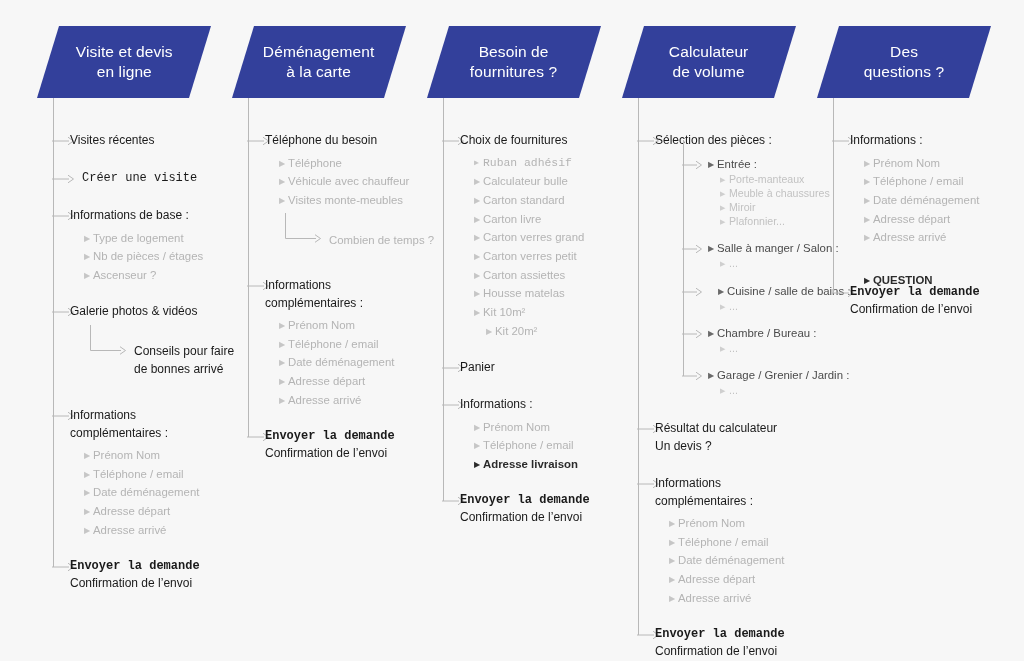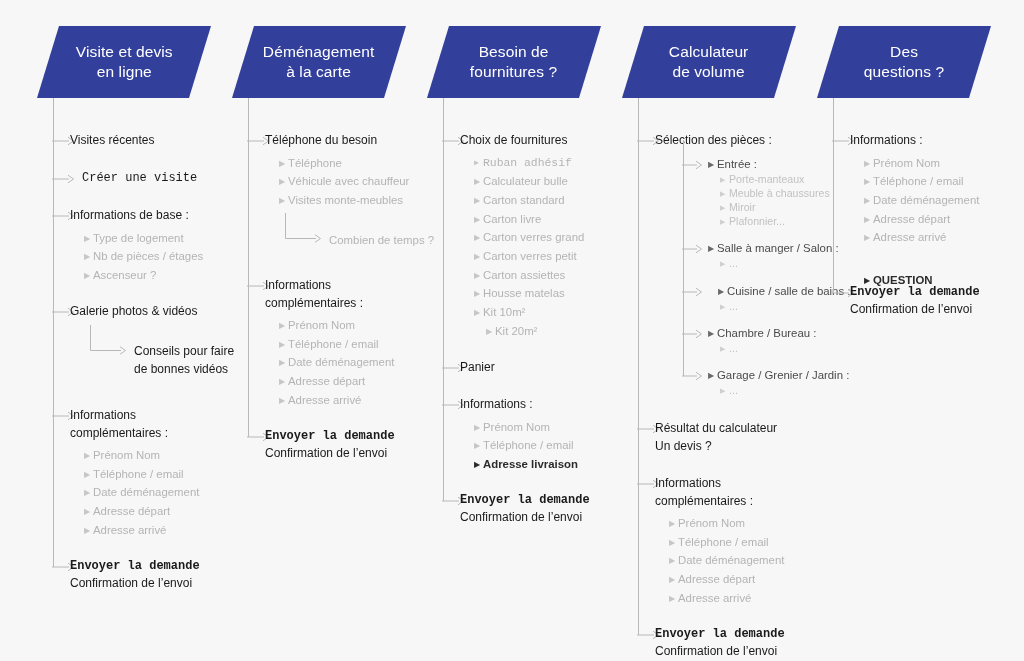--- a/index.html
+++ b/index.html
@@ -141,21 +141,21 @@
       </div>
       <div class="row" style="left: 0px; top: 302.6px; width: 200px;">
         <svg width="22" height="12" class="arrow" style="left: 12px; top: 3px;">
           <path d="M0 6 H17 M16 2.2 L21.5 6 L16 9.8" stroke="#b8b8b8" stroke-width="1" fill="none"></path>
         </svg>
         <div class="lv1" style="position: absolute; left: 30px; top: 0px; width: 170px;">Galerie photos &amp; vidéos</div>
         <svg width="36" height="26" class="arrow" style="left: 50px; top: 22.5px; overflow: visible;">
           <path d="M0.5 0 V25.5 H31 M30 21.7 L35.5 25.5 L30 29.3" stroke="#b8b8b8" stroke-width="1" fill="none"></path>
         </svg>
         <div class="lv1" style="position: absolute; left: 94px; top: 40.5px; width: 150px; white-space: pre-line;">Conseils pour faire
-de bonnes vidéos</div>
+de bonnes arrivé</div>
       </div>
       <div class="row" style="left: 0px; top: 407.1px; width: 200px;">
         <svg width="22" height="12" class="arrow" style="left: 12px; top: 3px;">
           <path d="M0 6 H17 M16 2.2 L21.5 6 L16 9.8" stroke="#b8b8b8" stroke-width="1" fill="none"></path>
         </svg>
         <div class="lv1" style="position: absolute; left: 30px; top: 0px; width: 170px;">Informations
 complémentaires :</div>
         <div class="lv2" style="position: absolute; left: 44px; top: 39px;"><span class="bullet">▶</span><span>Prénom Nom</span></div>
         <div class="lv2" style="position: absolute; left: 44px; top: 57.7px;"><span class="bullet">▶</span><span>Téléphone / email</span></div>
         <div class="lv2" style="position: absolute; left: 44px; top: 76.4px;"><span class="bullet">▶</span><span>Date déménagement</span></div>

